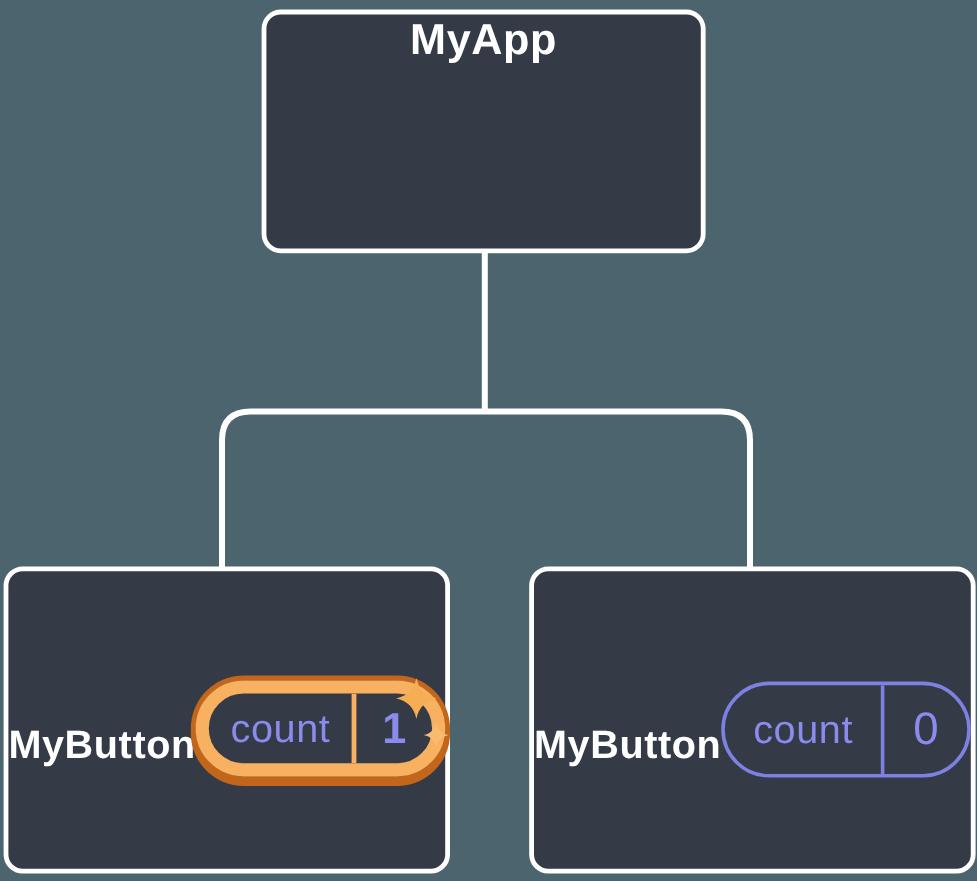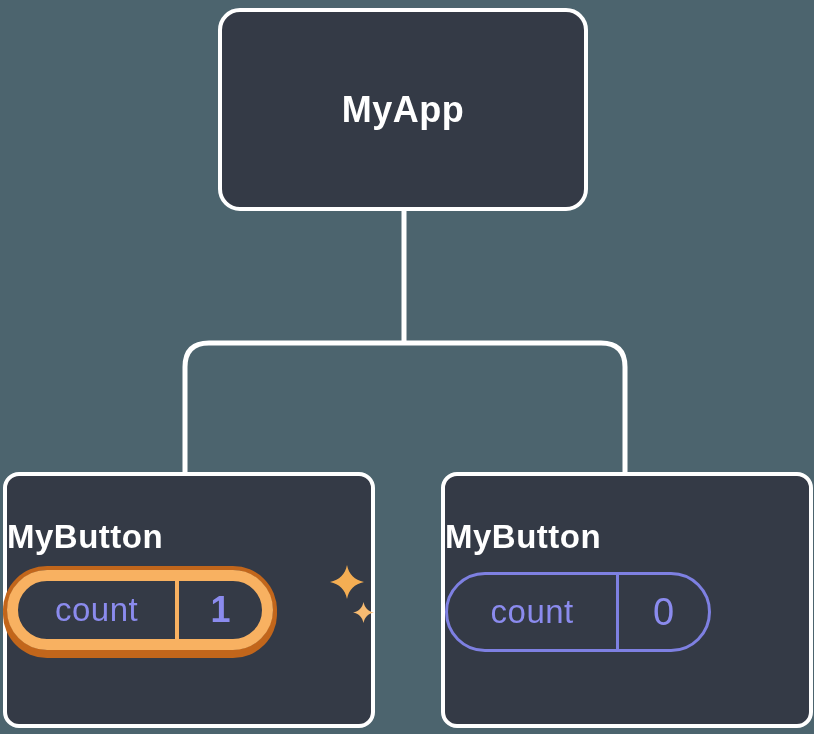--- a/index.html
+++ b/index.html
@@ -28,30 +28,30 @@
     background: var(--node-fill, #343a46);
     border: 4px solid var(--node-border, #ffffff);
     border-radius: 16px;
     z-index: 2;
   }
 
   .node-root {
     left: 218px; top: 8px;
     width: 370px; height: 203px;
     display: flex;
-    align-items: center;
+    align-items: flex-start;
     justify-content: center;
-    border-radius: 22px;
   }
 
   .node-child {
     top: 472px;
     width: 372px; height: 256px;
     display: flex;
-    flex-direction: column;
+    flex-direction: row;
+    align-items: center;
   }
   .node-child-left  { left: 3px; }
   .node-child-right { left: 441px; }
 
   .node-title {
     color: #ffffff;
     font-size: 36px;
     font-weight: 600;
     letter-spacing: 0.5px;
   }

